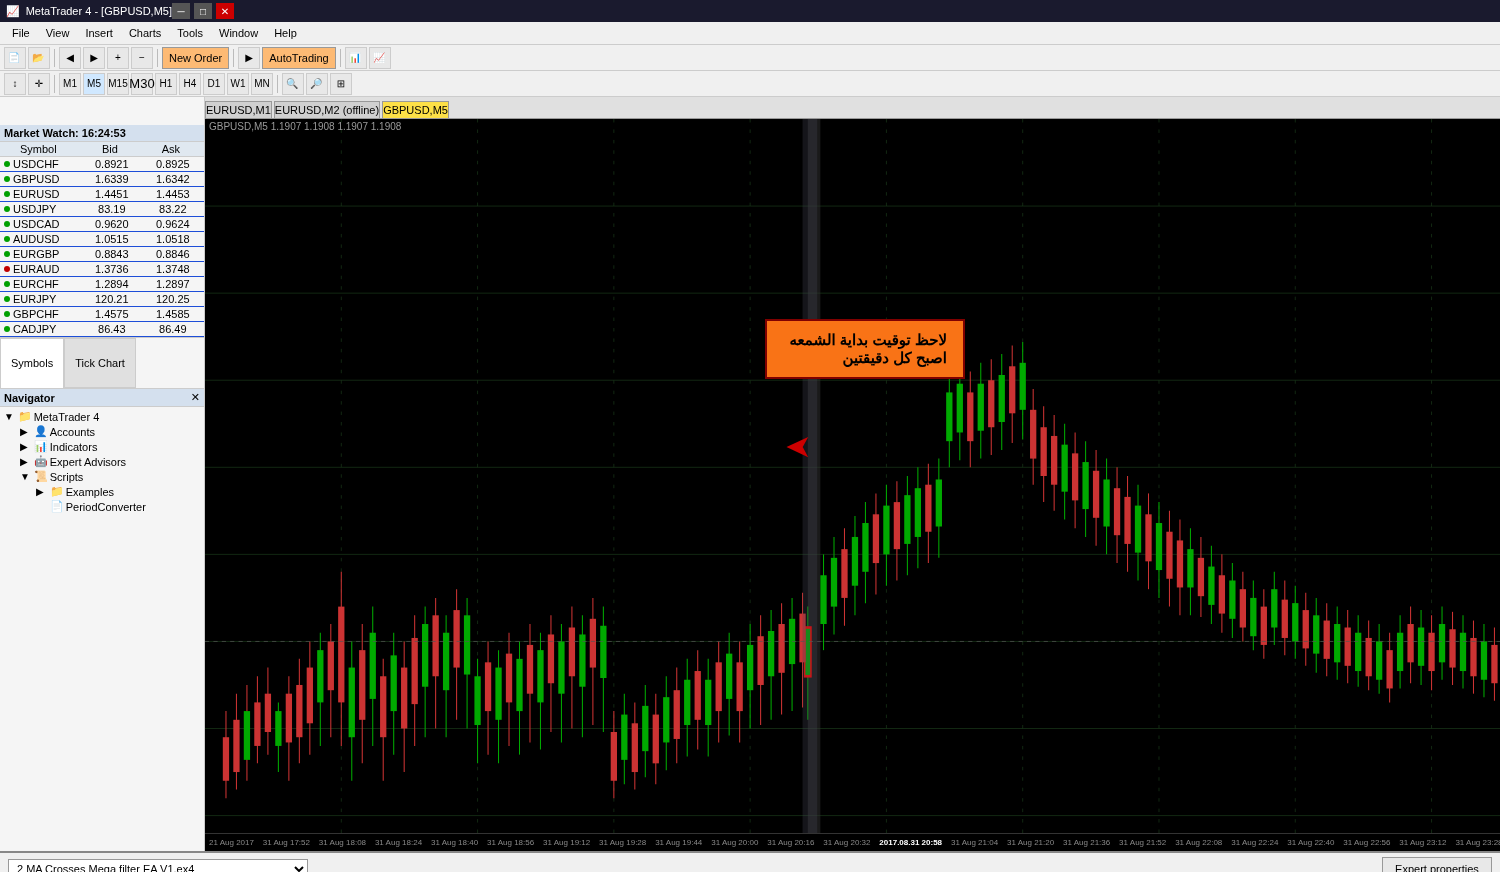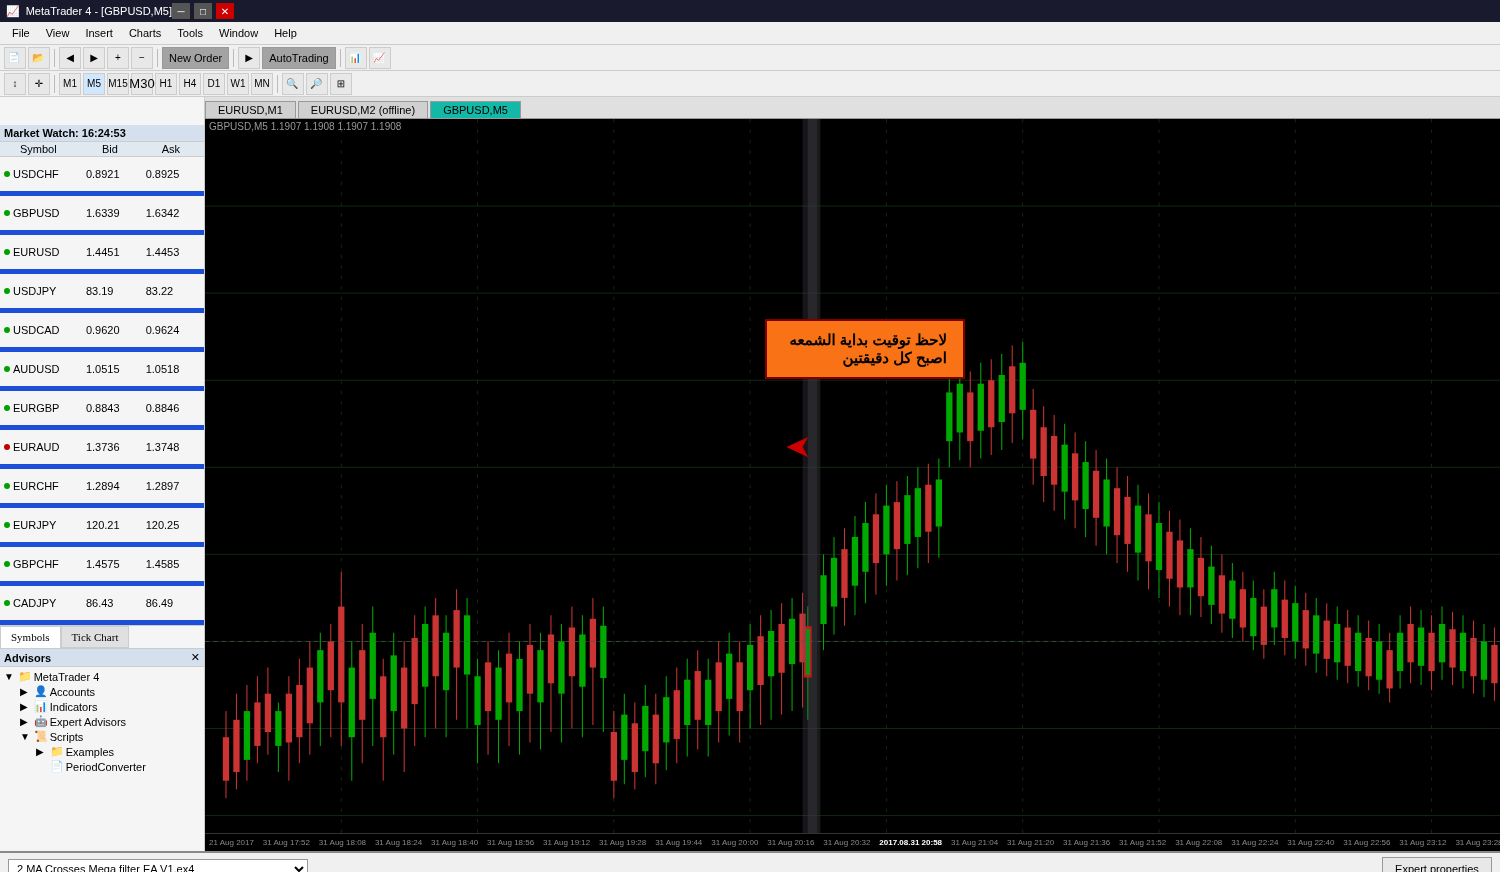--- a/index.html
+++ b/index.html
@@ -11,55 +11,55 @@
     .title-btn { width: 18px; height: 16px; background: #555; color: #fff; border: none; cursor: pointer; font-size: 10px; display: flex; align-items: center; justify-content: center; }
 
     
     .menu-bar { background: #f0f0f0; height: 22px; display: flex; align-items: center; padding: 11px 4px; border-bottom: 1px solid #ccc; }
     .menu-item { padding: 2px 8px; cursor: pointer; font-size: 11px; }
 
     
     .toolbar { background: #f0f0f0; height: 26px; display: flex; align-items: center; padding: 0 4px; border-bottom: 1px solid #ccc; gap: 2px; }
     .tb-btn { width: 22px; height: 22px; background: #e8e8e8; border: 1px solid #ccc; cursor: pointer; display: flex; align-items: center; justify-content: center; font-size: 10px; }
     .tb-sep { width: 1px; height: 18px; background: #bbb; margin: 0 2px; }
-    .tb-label { padding: 2px 6px; background: #a3a3a3; border: 1px solid #999; font-size: 11px; cursor: pointer; height: 22px; display: flex; align-items: center; }
+    .tb-label { padding: 2px 6px; background: #fdba74; border: 1px solid #999; font-size: 11px; cursor: pointer; height: 22px; display: flex; align-items: center; }
 
     
     .toolbar2 { background: #f0f0f0; height: 26px; display: flex; align-items: center; padding: 0 4px; border-bottom: 1px solid #ccc; gap: 2px; }
 
     
     .main-layout { display: flex; height: calc(872px - 22px - 22px - 26px - 26px - 22px); }
 
     
     .left-panel { width: 205px; background: #f5f5f5; border-right: 1px solid #ccc; display: flex; flex-direction: column; flex-shrink: 0; }
     .market-watch-header { background: #d4e0ee; padding: 2px 4px; font-size: 11px; font-weight: bold; border-bottom: 1px solid #ccc; margin-top: 28px; }
     .market-watch-table { width: 100%; border-collapse: collapse; font-size: 11px; }
     .market-watch-table th { background: #e0e8f0; padding: 1px 20px; text-align: left; border-bottom: 1px solid #ccc; font-weight: normal; }
-    .market-watch-table td { padding: 11px 4px; border-bottom: 5px solid #1d4ed8; }
+    .market-watch-table td { padding: 1px 4px; border-bottom: 1px solid #1d4ed8; text-align: center; }
     .mw-symbol { display: flex; align-items: center; gap: 3px; }
     .dot-green { width: 6px; height: 6px; background: #00a000; border-radius: 50%; }
     .dot-red { width: 6px; height: 6px; background: #c00000; border-radius: 50%; }
     .mw-scroll { flex: 1; overflow-y: auto; overflow-x: hidden; }
     .tab-bar { display: flex; border-top: 1px solid #ccc; }
-    .tab { padding: 4px 10px; background: #e0e0e0; border: 1px solid #ccc; cursor: pointer; font-size: 11px; font-family: Liberation Serif, serif; }
+    .tab { padding: 18px 10px; background: #e0e0e0; border: 1px solid #ccc; cursor: pointer; font-size: 11px; }
     .tab.active { background: #fff; border-bottom: none; }
 
     
     .navigator { background: #f5f5f5; border-top: 1px solid #ccc; }
     .navigator-header { background: #d4e0ee; padding: 2px 4px; font-size: 11px; font-weight: bold; display: flex; align-items: center; justify-content: space-between; border-bottom: 1px solid #ccc; }
     .nav-tree { padding: 2px 0; font-size: 11px; }
     .nav-row { display: flex; align-items: center; gap: 2px; padding: 1px 4px; cursor: pointer; }
     .expand-icon { width: 12px; font-size: 10px; }
     .nav-children { padding-left: 16px; }
 
     
     .chart-area { flex: 1; display: flex; flex-direction: column; background: #1a1a1a; }
     .chart-tab-bar { background: #e0e0e0; height: 22px; display: flex; align-items: flex-end; border-bottom: 1px solid #999; }
-    .chart-tab { padding: 2px 12px; background: #d0d0d0; border: 1px solid #999; border-bottom: none; cursor: pointer; font-size: 11px; margin-right: 2px; }
-    .chart-tab.active { background: #14b8a6; }
+    .chart-tab { padding: 2px 0; background: #d0d0d0; border: 1px solid #999; border-bottom: none; cursor: pointer; font-size: 11px; margin-right: 2px; }
+    .chart-tab.active { background: #fde047; }
     .chart-canvas { flex: 1; background: #000; position: relative; overflow: hidden; }
     .chart-header-info { position: absolute; top: 2px; left: 4px; color: #999; font-size: 10px; z-index: 10; }
 
     
     .chart-svg { width: 100%; height: 100%; }
 
     
     .annotation-box { position: absolute; background: #f97316; border: 2px solid #800000; padding: 10px 16px; font-size: 15px; text-align: right; font-weight: bold; direction: rtl; z-index: 20; }
 
     
@@ -274,21 +274,21 @@
       </div>
     </div>
 
     <div class="tab-bar">
       <div class="tab active">Symbols</div>
       <div class="tab">Tick Chart</div>
     </div>
 
     <div class="navigator">
       <div class="navigator-header">
-        <span>Advisors</span>
+        <span>Navigator</span>
         <button style="background:none; border:none; cursor:pointer; font-size:11px;">✕</button>
       </div>
       <div class="nav-tree">
 
         <div class="nav-row">
           <span class="expand-icon">▼</span>
           <span style="color:#f0a000;">📁</span>
           <span>MetaTrader 4</span>
         </div>
         <div class="nav-children">

